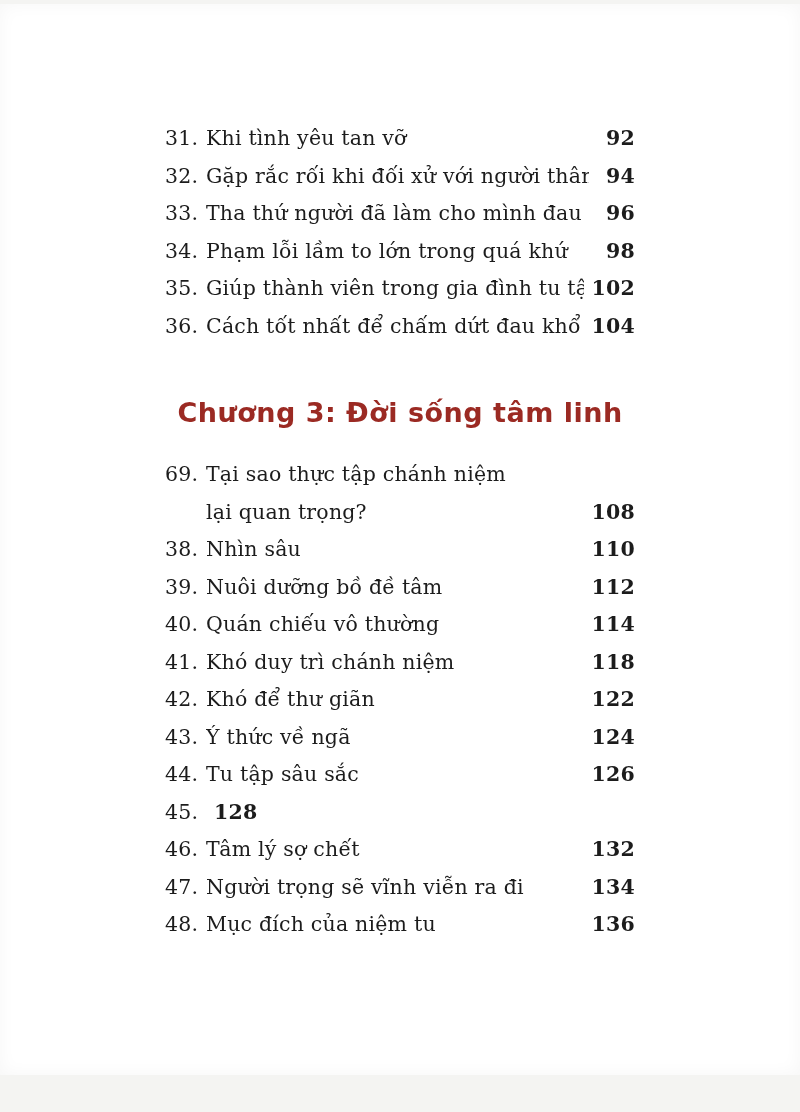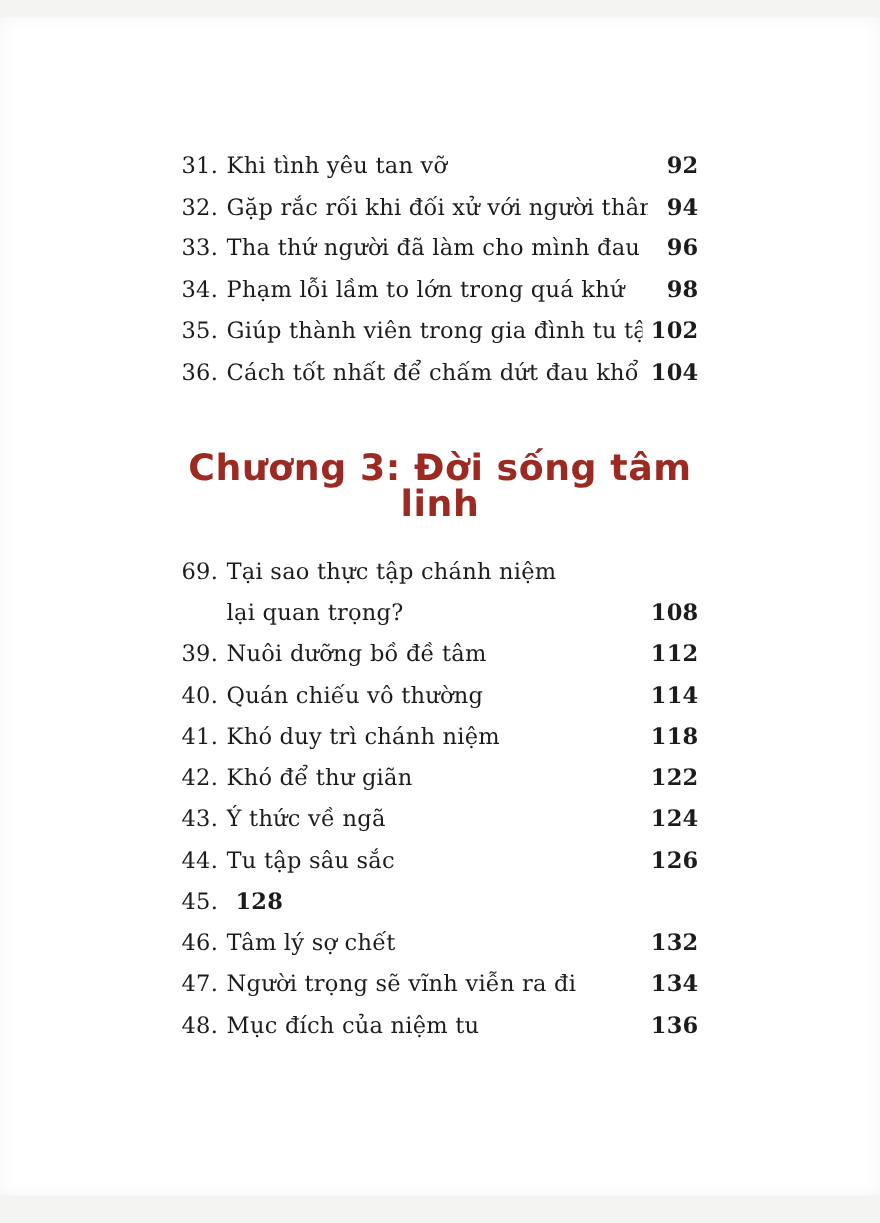--- a/index.html
+++ b/index.html
@@ -4,21 +4,21 @@
 <style>
   html, body {
     margin: 0;
     padding: 0;
     background: #f4f4f2;
   }
   .book-page {
     position: relative;
     width: 800px;
     height: 1071px;
-    margin: 16px auto;
+    margin: 4px auto;
     background: #ffffff;
     box-shadow: inset 0 0 18px rgba(0,0,0,0.04);
     overflow: hidden;
     font-family: "DejaVu Serif", "Liberation Serif", serif;
     color: #1c1c1c;
   }
   .toc {
     position: absolute;
     left: 165px;
     top: 116px;
@@ -47,21 +47,21 @@
     margin-left: 8px;
     min-width: 38px;
     text-align: right;
     font-weight: bold;
   }
   .chapter-heading {
     margin: 51px 0 27px 0;
     text-align: center;
     font-family: "DejaVu Sans", "Liberation Sans", sans-serif;
     font-weight: 800;
-    font-size: 33px;
+    font-size: 27px;
     line-height: 33px;
     letter-spacing: 0.5px;
   }
 </style>
 </head>
 <body>
 
 <div class="book-page" style="background: rgb(255, 255, 255); color: rgb(28, 28, 28);">
   <div class="toc">
 
@@ -105,20 +105,25 @@
           <span class="toc-num">69.</span>
           <span class="toc-title">Tại sao thực tập chánh niệm</span>
           <span class="toc-page"></span>
         </div>
         <div class="toc-line">
           <span class="toc-num"></span>
           <span class="toc-title">lại quan trọng?</span>
           <span class="toc-page">108</span>
         </div>
         <div class="toc-line">
+          <span class="toc-num">38.</span>
+          <span class="toc-title">Nhìn sâu</span>
+          <span class="toc-page">110</span>
+        </div>
+        <div class="toc-line">
           <span class="toc-num">39.</span>
           <span class="toc-title">Nuôi dưỡng bồ đề tâm</span>
           <span class="toc-page">112</span>
         </div>
         <div class="toc-line">
           <span class="toc-num">40.</span>
           <span class="toc-title">Quán chiếu vô thường</span>
           <span class="toc-page">114</span>
         </div>
         <div class="toc-line">

